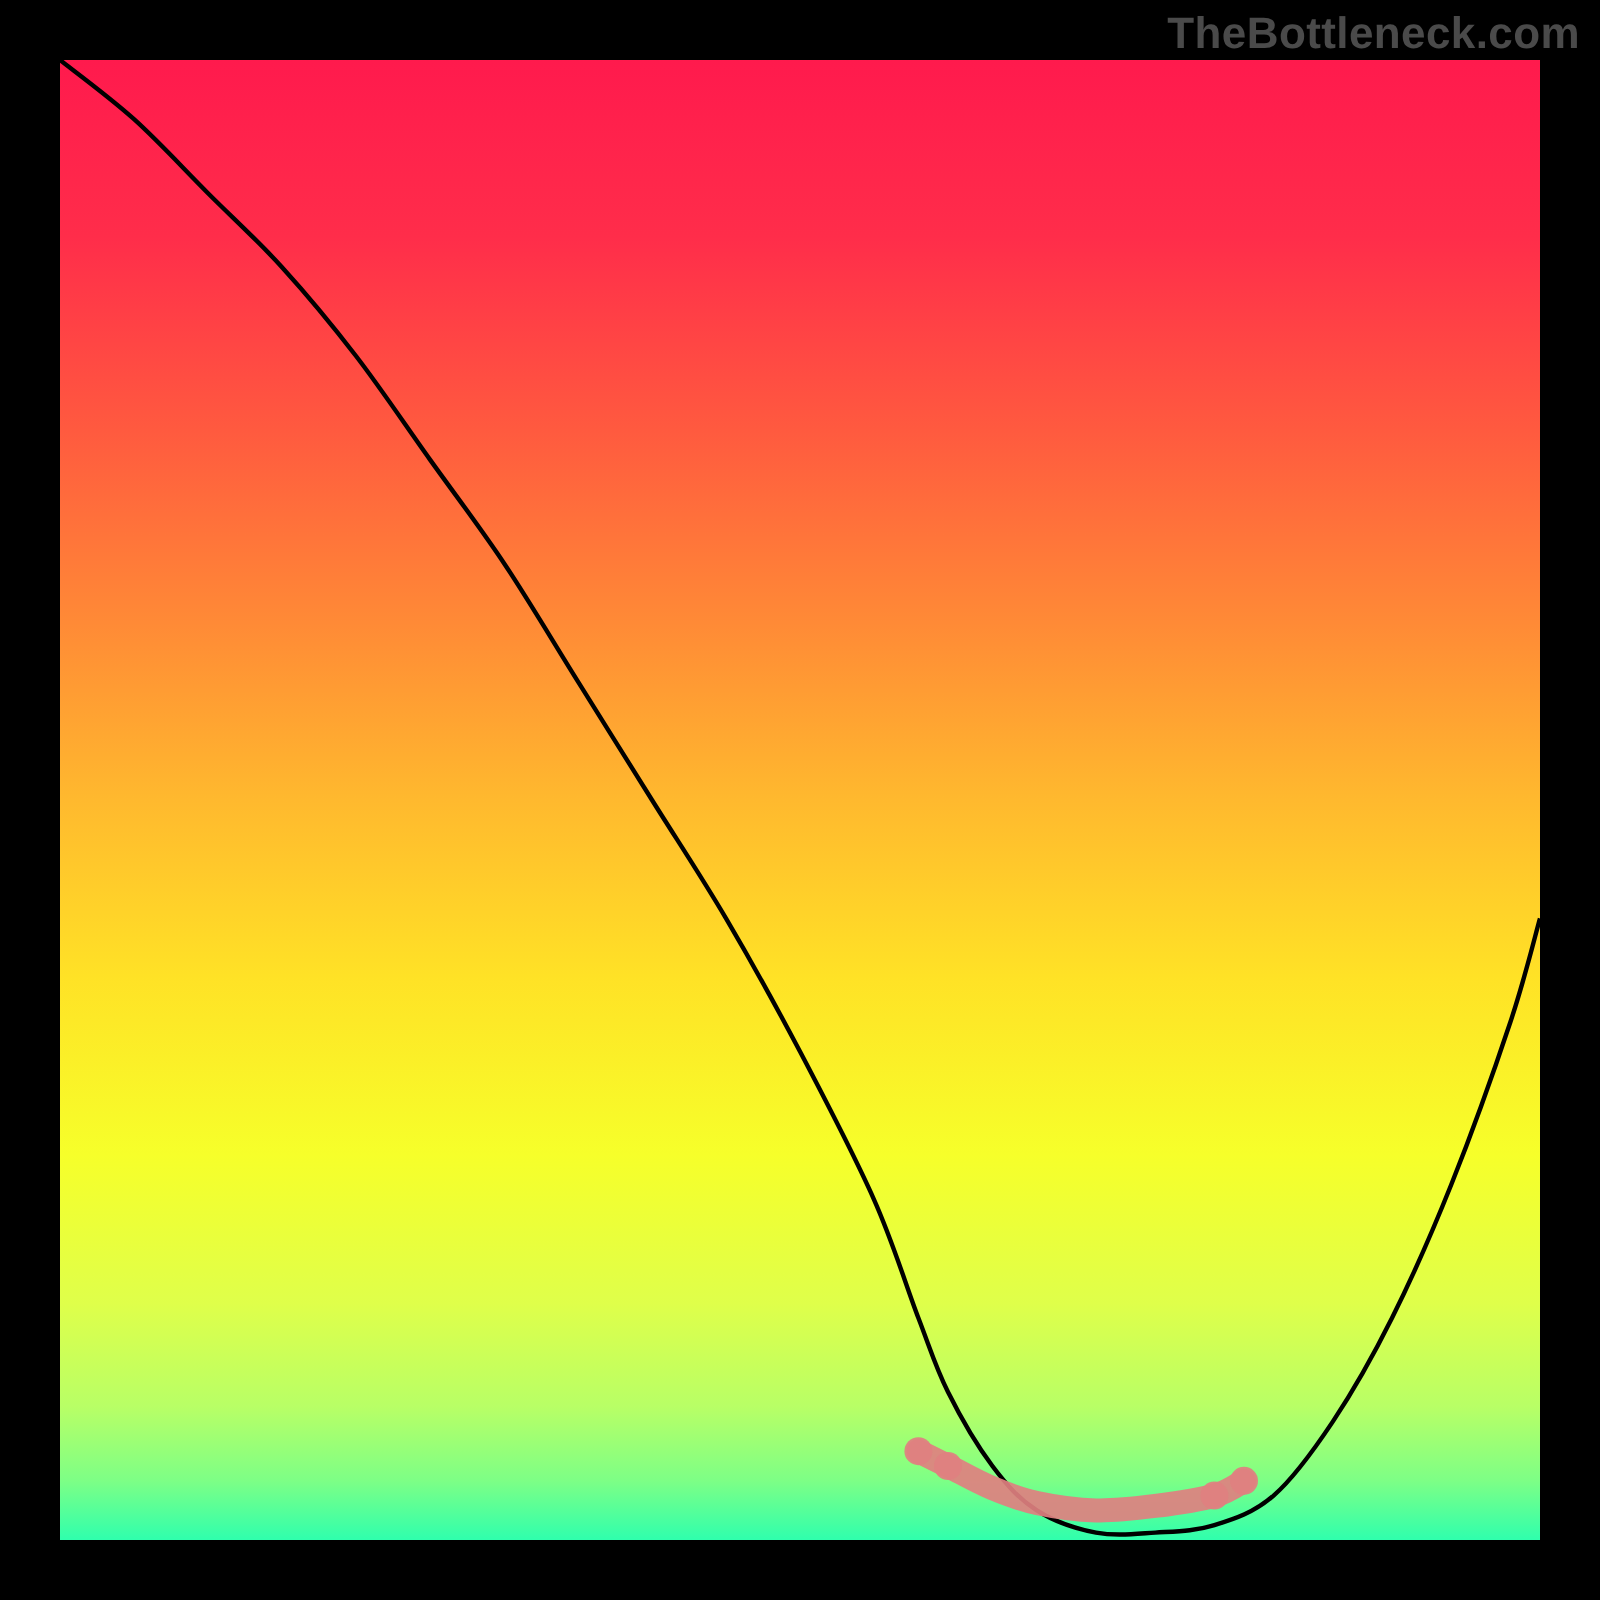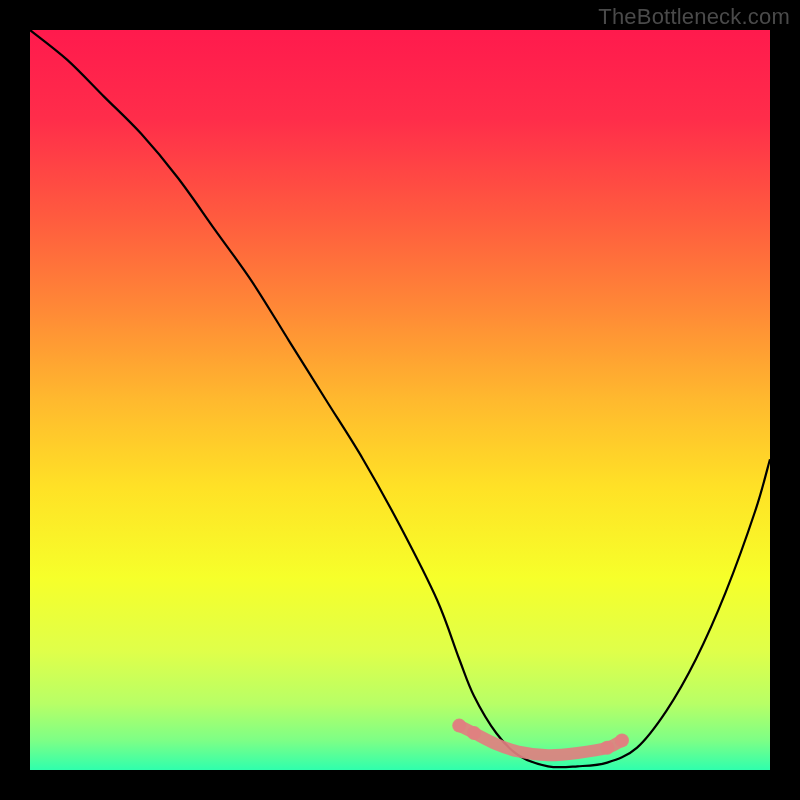--- a/index.html
+++ b/index.html
@@ -18,21 +18,21 @@
     height: 800px;
     background: #000000;
     box-sizing: border-box;
   }
   .watermark {
     position: absolute;
     top: 4px;
     right: 10px;
     color: #4a4a4a;
     font-size: 22px;
-    font-weight: normal;
+    font-weight: bold;
     letter-spacing: 0.2px;
     z-index: 100;
   }
   .plot {
     position: absolute;
     left: 30px;
     top: 30px;
     width: 740px;
     height: 740px;
     overflow: hidden;

